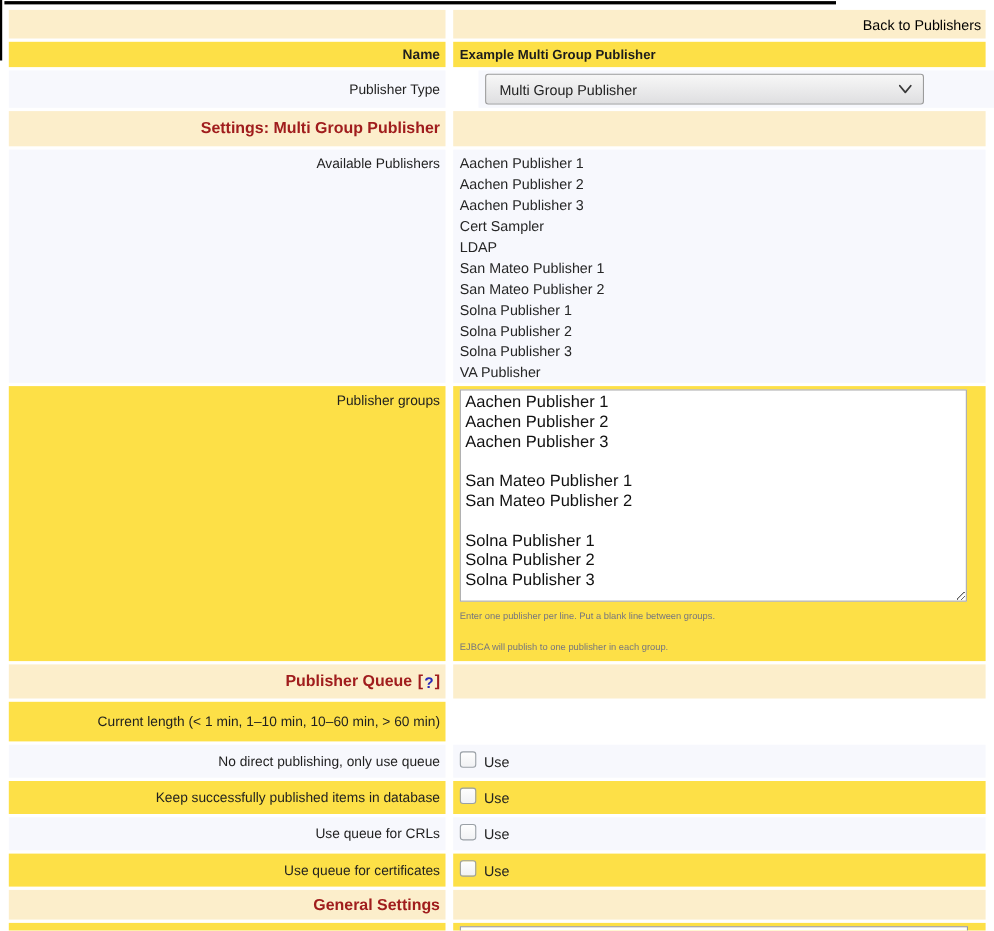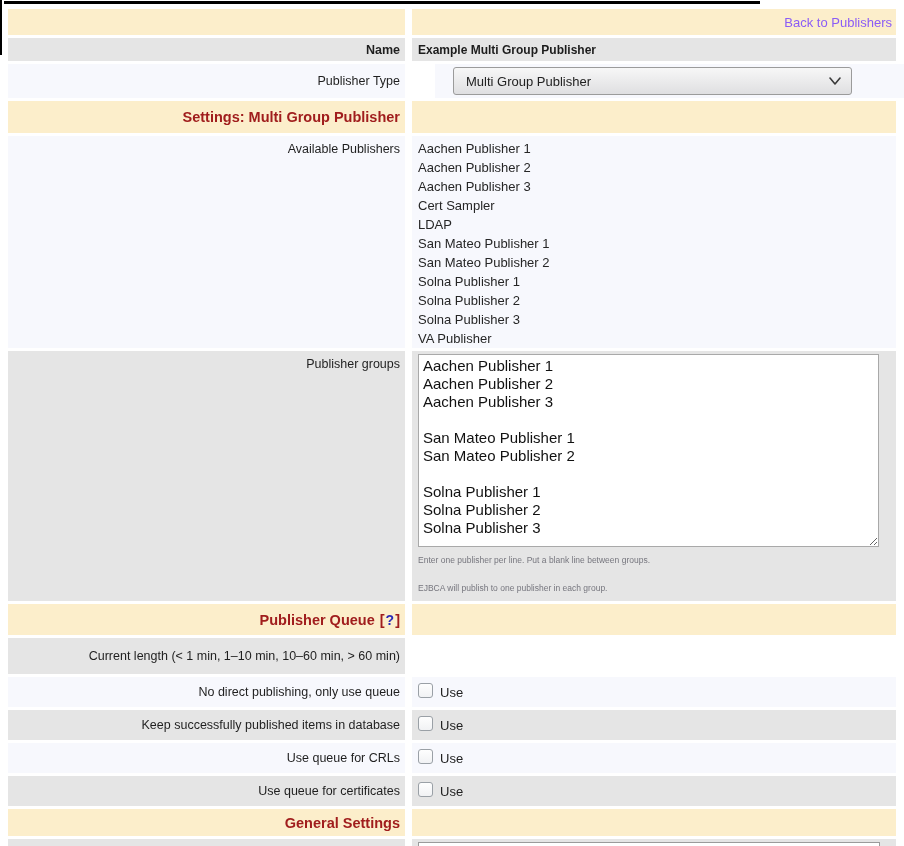--- a/index.html
+++ b/index.html
@@ -19,21 +19,21 @@
   .row {
     display: grid;
     grid-template-columns: 397px 484px;
     column-gap: 7px;
     margin-bottom: 3px;
   }
   .cell { min-height: 100%; }
 
   
   .bg-cream  { background: #fceecb; }
-  .bg-lav    { background: #e5e5e5; }
+  .bg-lav    { background: #fde047; }
   .bg-lite   { background: #f7f8fd; }
 
   
   .lbl {
     display: flex; justify-content: flex-end; align-items: center;
     text-align: right;
     padding-right: 5px;
     font-size: 12.5px; color: #1f1f1f;
   }
   .lbl.top { align-items: flex-start; padding-top: 6px; }
@@ -56,36 +56,36 @@
   .r-genh    { height: 27px; }
   .r-curlen  { height: 36px; }
   .r-chk     { height: 30px; }
   .r-desc    { height: 40px; }
 
   .backlink-cell {
     display: flex; justify-content: flex-end; align-items: center;
     padding-right: 4px;
   }
   a.backlink {
-    color: #8b5cf6; font-size: 13px; text-decoration: none; cursor: pointer;
+    color: #000000; font-size: 13px; text-decoration: none; cursor: pointer;
   }
 
   .name-value { font-weight: bold; font-size: 12px; }
 
   .section-title {
     color: #a01d1d; font-weight: bold; font-size: 14.5px;
     display: flex; justify-content: flex-end; align-items: center; width: 100%;
   }
   .help-bracket { color: #a01d1d; font-weight: bold; font-size: 14.5px; }
   a.help-link { color: #2929b8; font-weight: bold; font-size: 14px; text-decoration: none; cursor: pointer; margin: 0 1px; }
   .qheader-wrap { display: flex; justify-content: flex-end; align-items: center; width: 100%; gap: 0; }
   .qheader-wrap .section-title { width: auto; margin-right: 5px; }
 
   
-  .select-wrap { position: relative; display: inline-block; margin-left: 12px; }
+  .select-wrap { position: relative; display: inline-block; margin-left: 0; }
   select.pub-type {
     -webkit-appearance: none; appearance: none;
     width: 399px; height: 28px;
     background: linear-gradient(#f7f7f7, #dfdfe1);
     border: 1px solid #9b9b9b; border-radius: 3px;
     padding: 0 28px 0 12px;
     font-family: "Liberation Sans", sans-serif;
     font-size: 13px; color: #222;
     cursor: pointer;
   }

